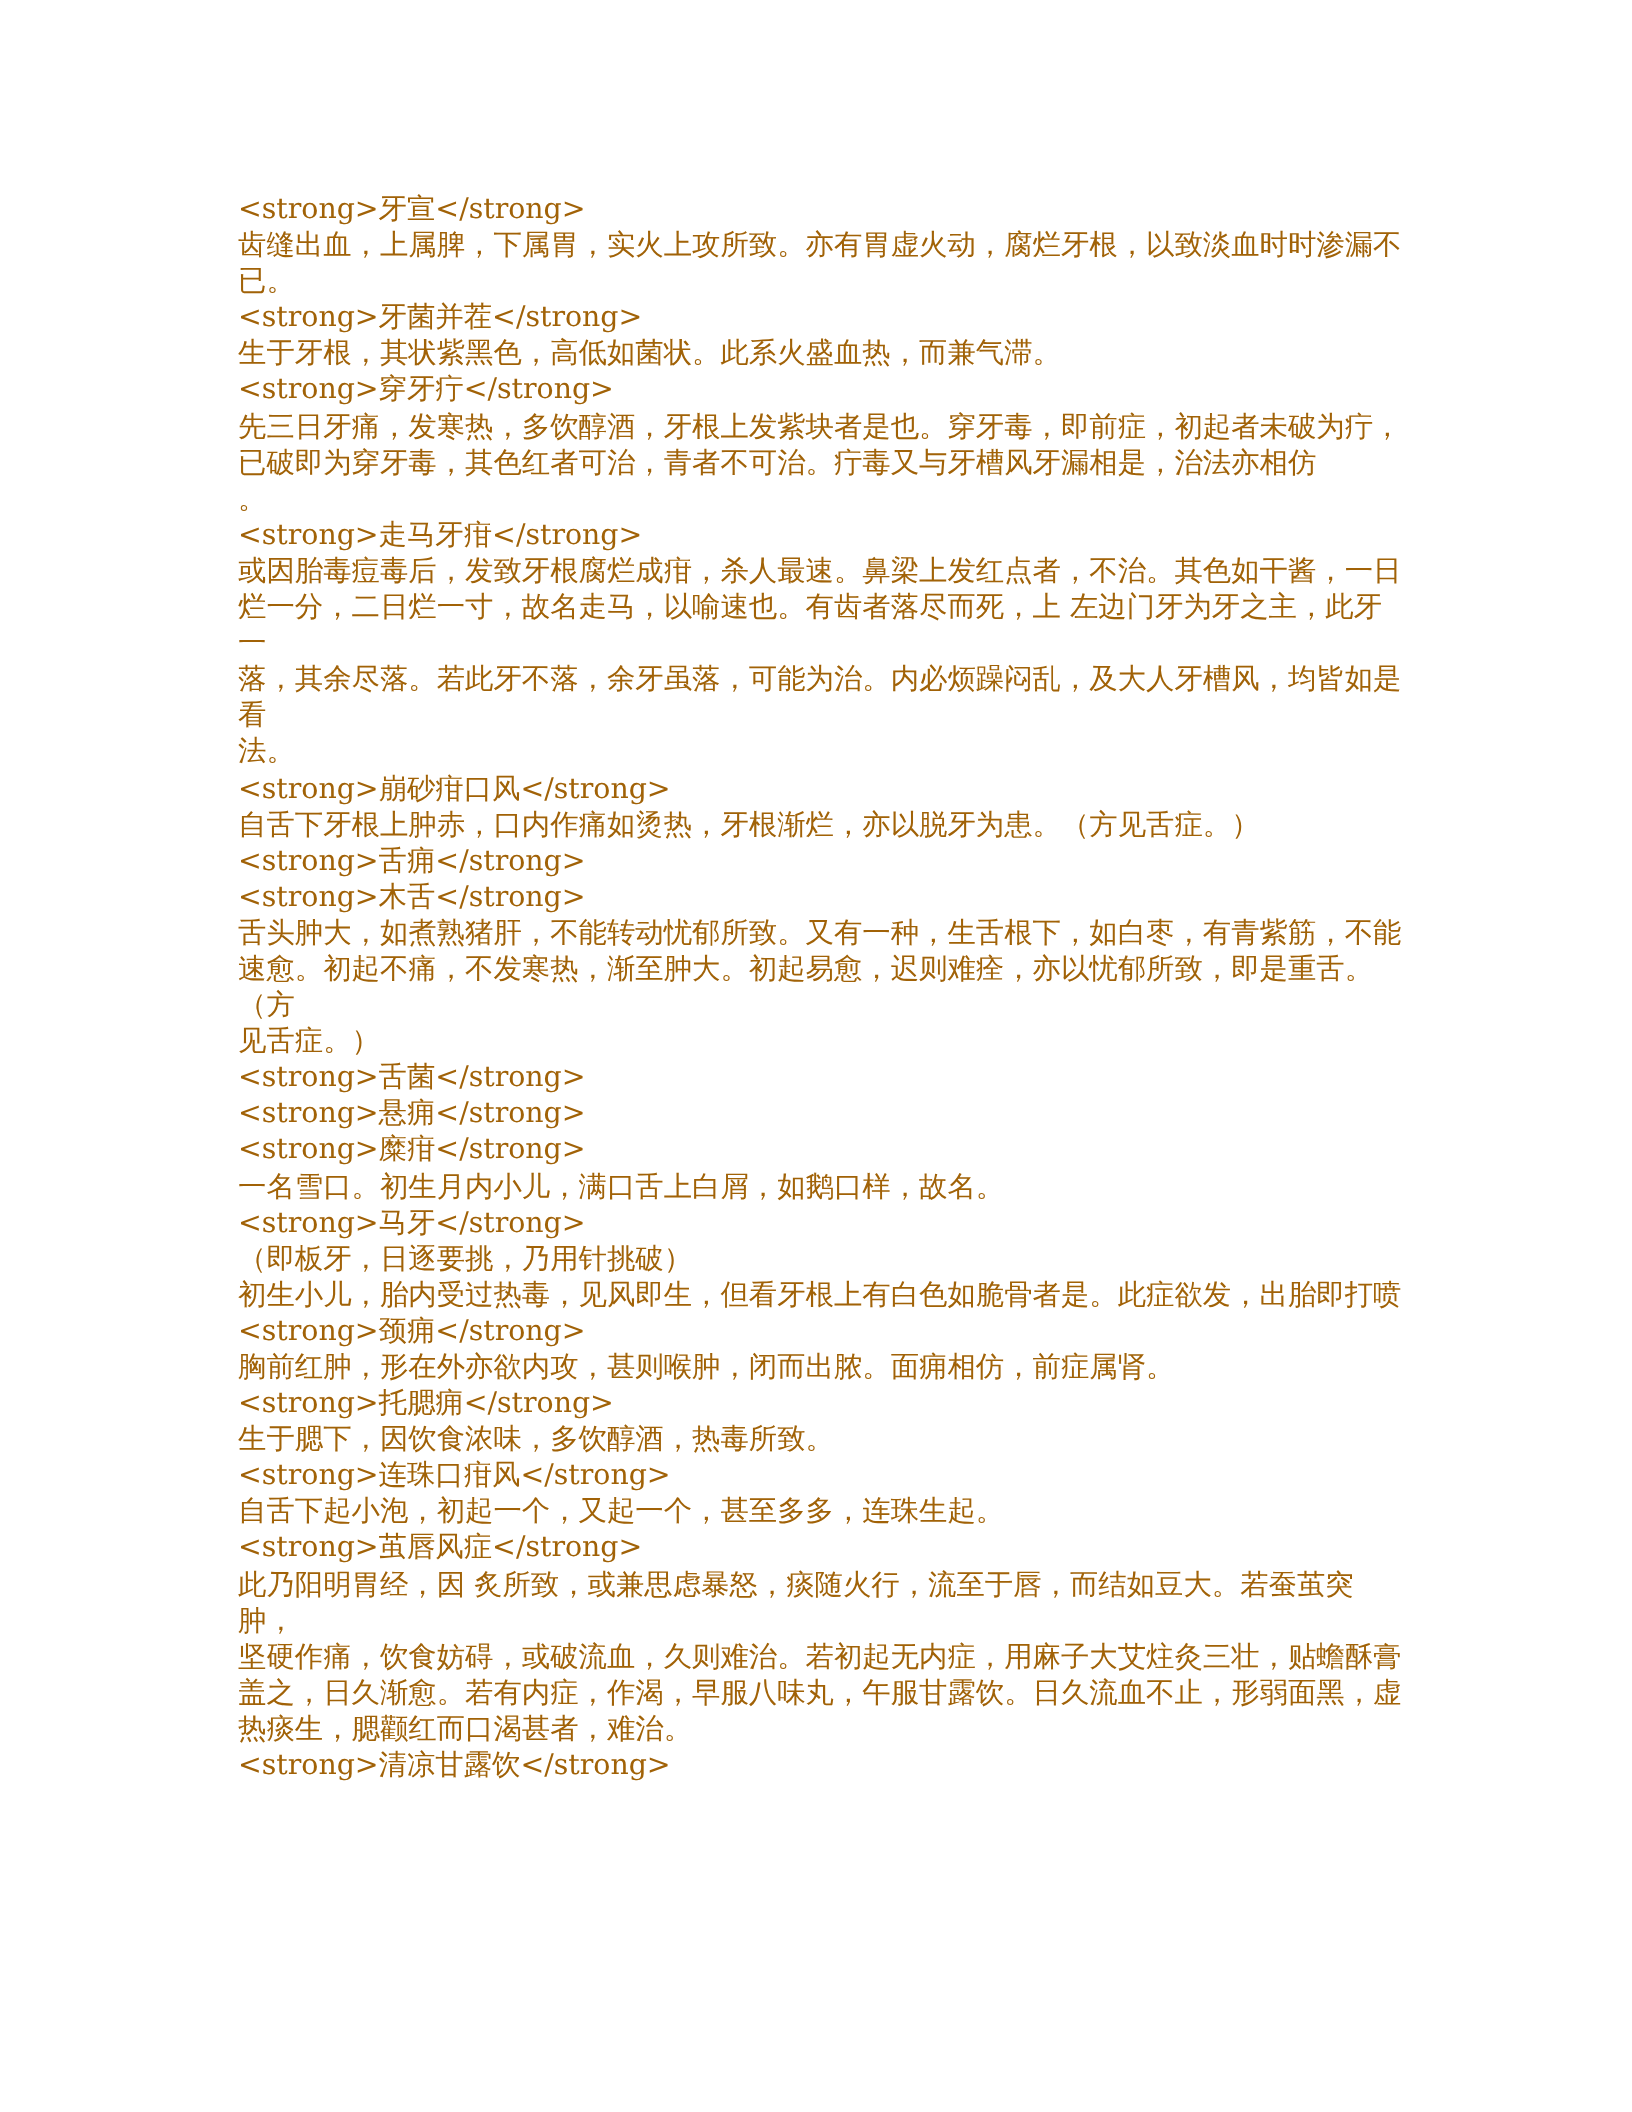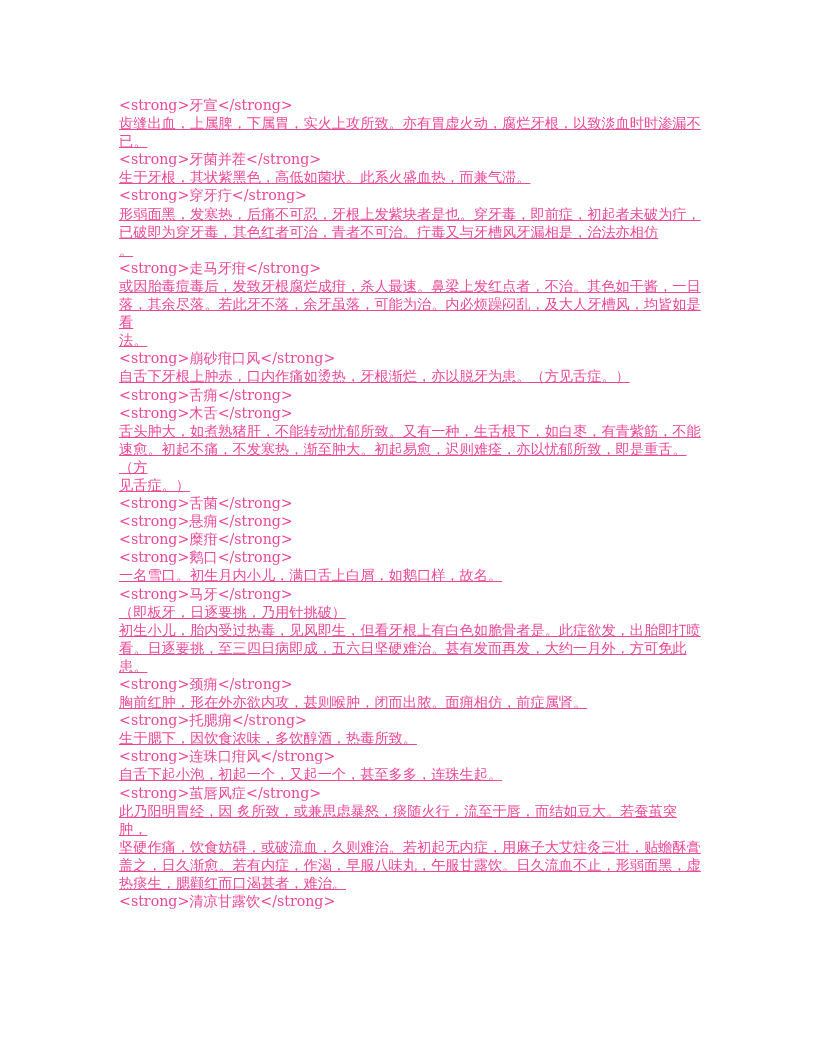--- a/index.html
+++ b/index.html
@@ -5,69 +5,68 @@
     html, body { margin: 0; padding: 0; background: #ffffff; }
     body { width: 816px; height: 1056px; position: relative; overflow: hidden; }
     .page {
       position: absolute;
       left: 119px;
       top: 96px;
       width: 586px;
       font-family: "DejaVu Serif", serif;
       font-size: 14.2px;
       line-height: 18.1px;
-      color: #ec4899;
+      color: #a16207;
     }
-    .line { display: block; white-space: pre-wrap; word-break: break-all; text-decoration: underline; }
+    .line { display: block; white-space: pre-wrap; word-break: break-all; }
     .heading { display: block; white-space: nowrap; }
   </style>
 </head>
 <body>
 
 <div class="page">
   <span class="heading">&lt;strong&gt;牙宣&lt;/strong&gt;</span>
   <span class="line">齿缝出血，上属脾，下属胃，实火上攻所致。亦有胃虚火动，腐烂牙根，以致淡血时时渗漏不</span>
   <span class="line">已。</span>
 
   <span class="heading">&lt;strong&gt;牙菌并茬&lt;/strong&gt;</span>
   <span class="line">生于牙根，其状紫黑色，高低如菌状。此系火盛血热，而兼气滞。</span>
 
   <span class="heading">&lt;strong&gt;穿牙疔&lt;/strong&gt;</span>
-  <span class="line">形弱面黑，发寒热，后痛不可忍，牙根上发紫块者是也。穿牙毒，即前症，初起者未破为疔，</span>
+  <span class="line">先三日牙痛，发寒热，多饮醇酒，牙根上发紫块者是也。穿牙毒，即前症，初起者未破为疔，</span>
   <span class="line">已破即为穿牙毒，其色红者可治，青者不可治。疔毒又与牙槽风牙漏相是，治法亦相仿</span>
   <span class="line">。</span>
 
   <span class="heading">&lt;strong&gt;走马牙疳&lt;/strong&gt;</span>
   <span class="line">或因胎毒痘毒后，发致牙根腐烂成疳，杀人最速。鼻梁上发红点者，不治。其色如干酱，一日</span>
+  <span class="line">烂一分，二日烂一寸，故名走马，以喻速也。有齿者落尽而死，上 左边门牙为牙之主，此牙一</span>
   <span class="line">落，其余尽落。若此牙不落，余牙虽落，可能为治。内必烦躁闷乱，及大人牙槽风，均皆如是看</span>
   <span class="line">法。</span>
 
   <span class="heading">&lt;strong&gt;崩砂疳口风&lt;/strong&gt;</span>
   <span class="line">自舌下牙根上肿赤，口内作痛如烫热，牙根渐烂，亦以脱牙为患。（方见舌症。）</span>
 
   <span class="heading">&lt;strong&gt;舌痈&lt;/strong&gt;</span>
 
   <span class="heading">&lt;strong&gt;木舌&lt;/strong&gt;</span>
   <span class="line">舌头肿大，如煮熟猪肝，不能转动忧郁所致。又有一种，生舌根下，如白枣，有青紫筋，不能</span>
   <span class="line">速愈。初起不痛，不发寒热，渐至肿大。初起易愈，迟则难痊，亦以忧郁所致，即是重舌。（方</span>
   <span class="line">见舌症。）</span>
 
   <span class="heading">&lt;strong&gt;舌菌&lt;/strong&gt;</span>
 
   <span class="heading">&lt;strong&gt;悬痈&lt;/strong&gt;</span>
 
   <span class="heading">&lt;strong&gt;糜疳&lt;/strong&gt;</span>
 
-  <span class="heading">&lt;strong&gt;鹅口&lt;/strong&gt;</span>
   <span class="line">一名雪口。初生月内小儿，满口舌上白屑，如鹅口样，故名。</span>
 
   <span class="heading">&lt;strong&gt;马牙&lt;/strong&gt;</span>
   <span class="line">（即板牙，日逐要挑，乃用针挑破）</span>
   <span class="line">初生小儿，胎内受过热毒，见风即生，但看牙根上有白色如脆骨者是。此症欲发，出胎即打喷</span>
-  <span class="line">看。日逐要挑，至三四日病即成，五六日坚硬难治。甚有发而再发，大约一月外，方可免此患。</span>
 
   <span class="heading">&lt;strong&gt;颈痈&lt;/strong&gt;</span>
   <span class="line">胸前红肿，形在外亦欲内攻，甚则喉肿，闭而出脓。面痈相仿，前症属肾。</span>
 
   <span class="heading">&lt;strong&gt;托腮痈&lt;/strong&gt;</span>
   <span class="line">生于腮下，因饮食浓味，多饮醇酒，热毒所致。</span>
 
   <span class="heading">&lt;strong&gt;连珠口疳风&lt;/strong&gt;</span>
   <span class="line">自舌下起小泡，初起一个，又起一个，甚至多多，连珠生起。</span>
 

